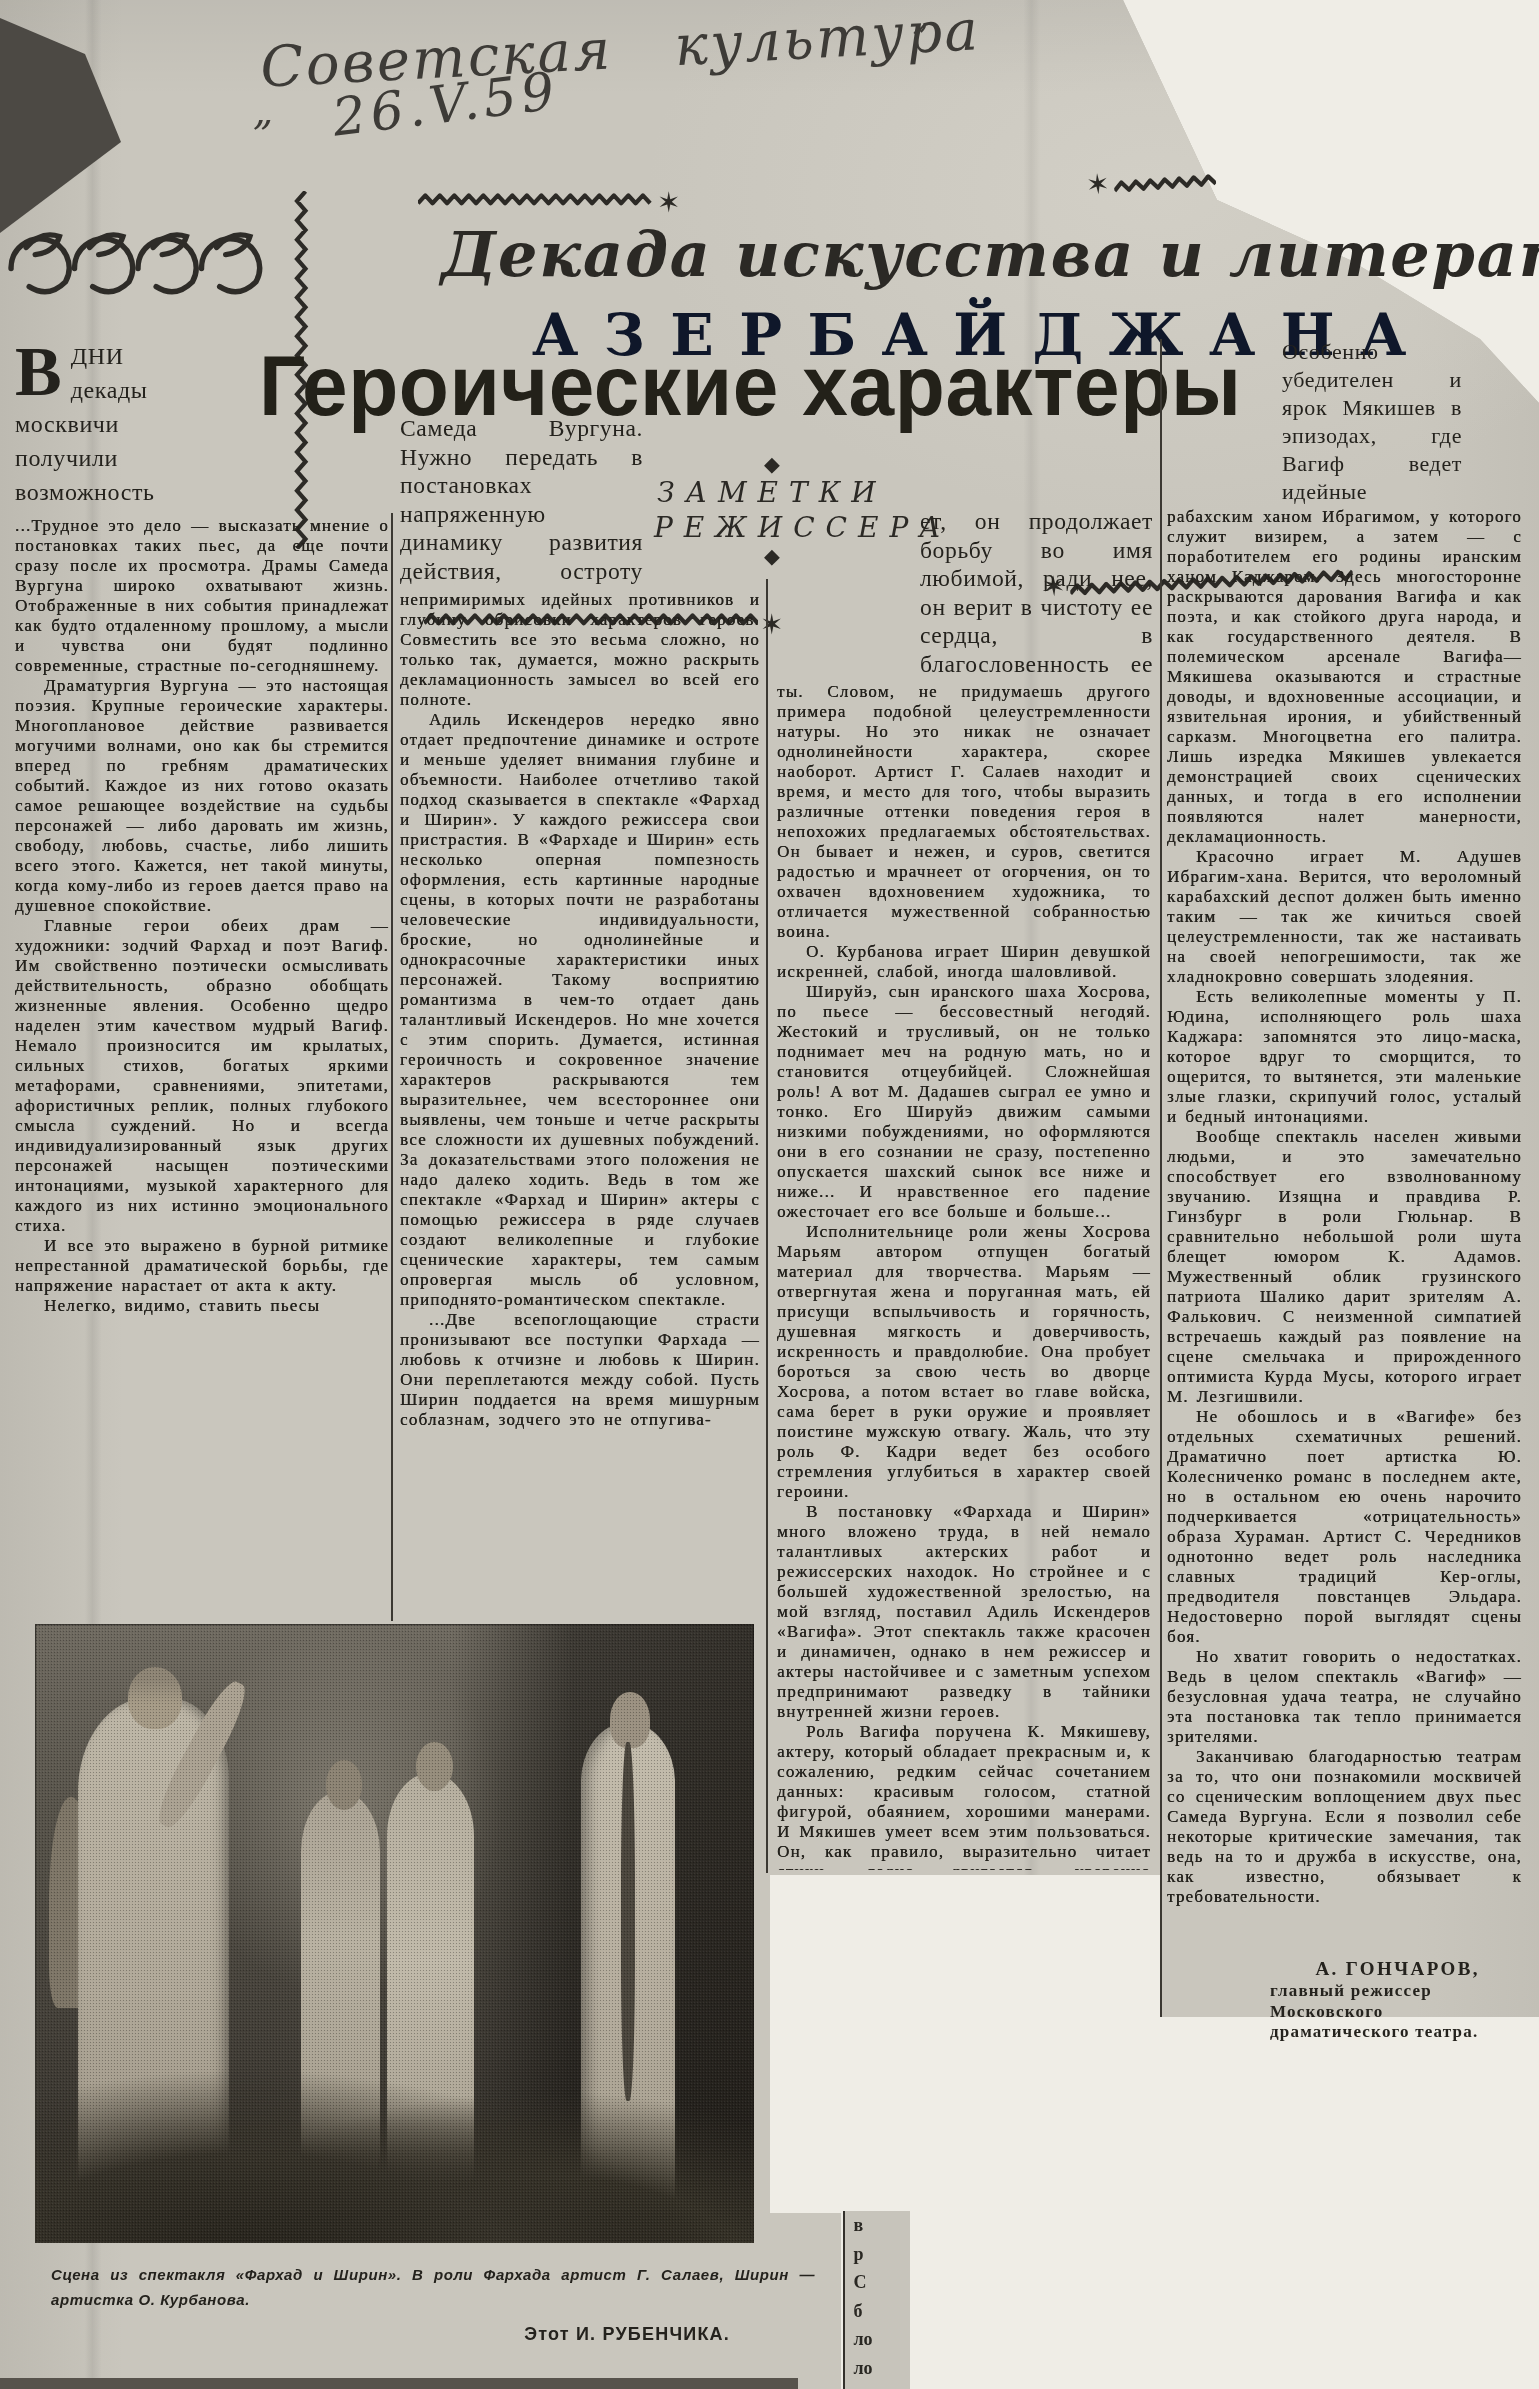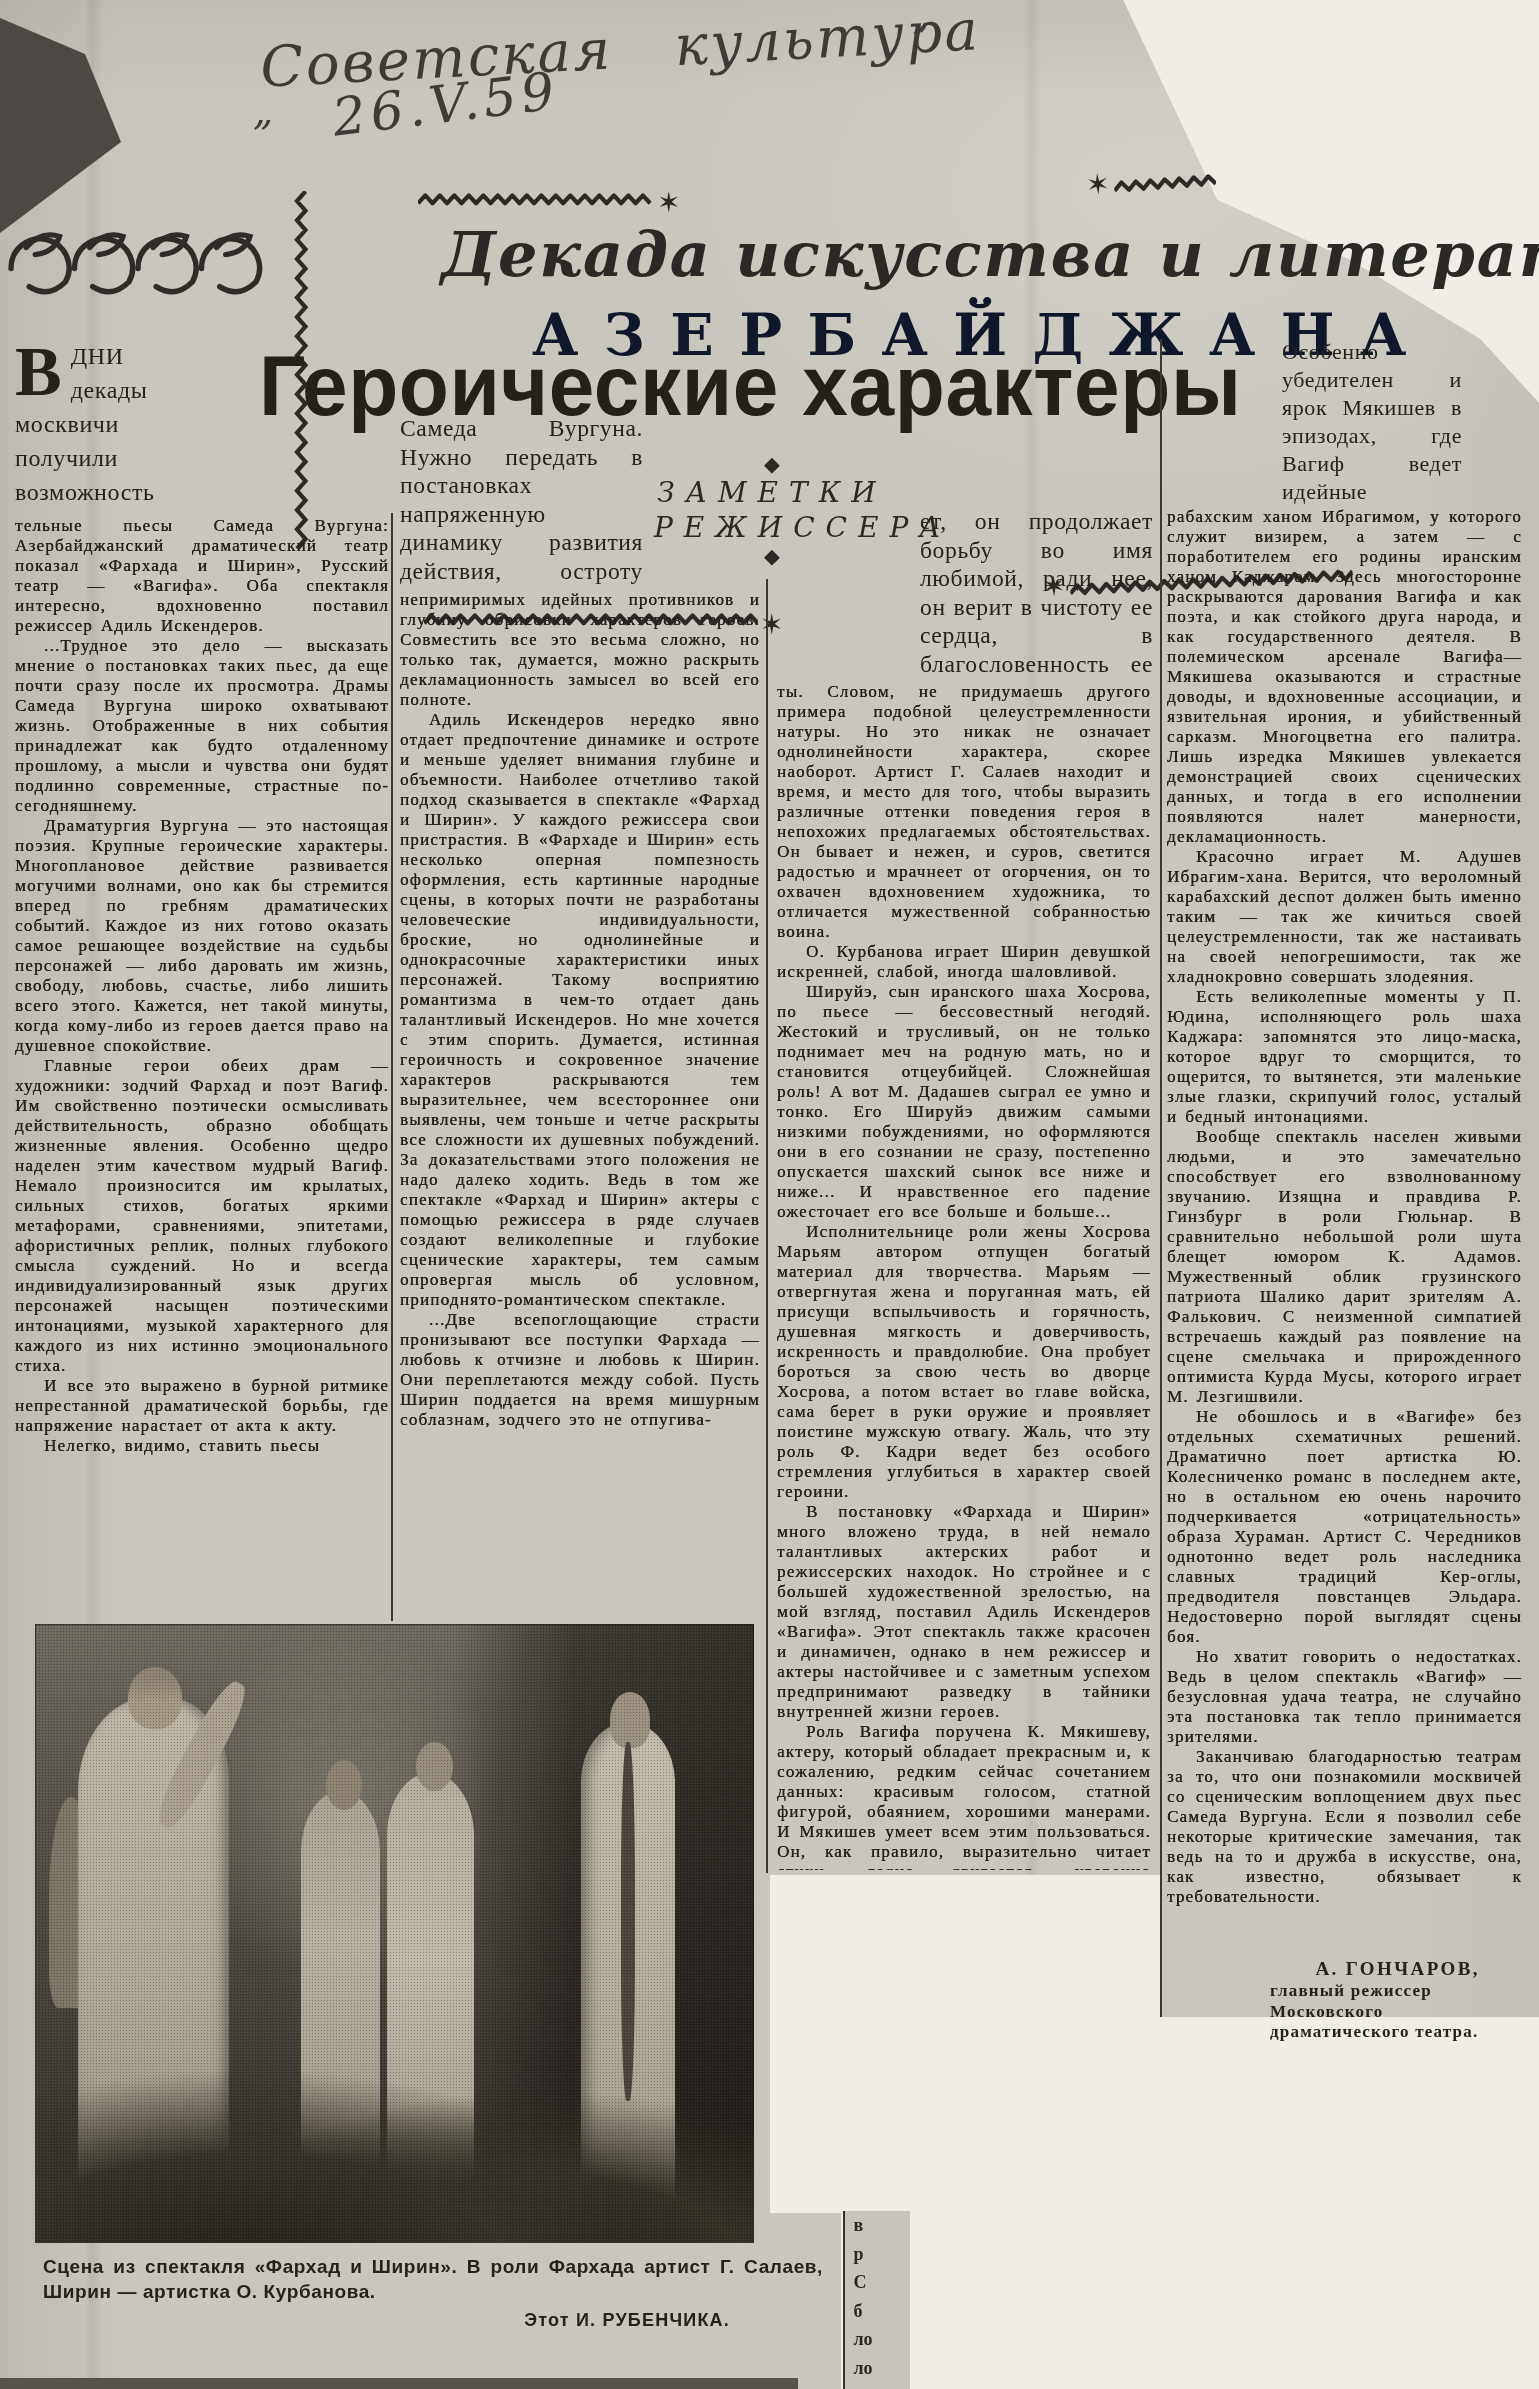--- a/index.html
+++ b/index.html
@@ -111,21 +111,21 @@
   .ph-shirin-head{left:80%;top:11%;width:5.6%;height:9%;border-radius:50% 50% 40% 40%;
       background:#9a9080;}
   .ph-shirin-trim{left:81.5%;top:19%;width:2%;height:58%;background:#4a453c;border-radius:40%;}
   .ph-dither{left:0;top:0;width:100%;height:100%;
       background-image:radial-gradient(rgba(0,0,0,.28) 0.6px, rgba(0,0,0,0) 1px),
                        radial-gradient(rgba(255,255,255,.10) 0.6px, rgba(0,0,0,0) 1px);
       background-size:3px 3px, 3px 3px;background-position:0 0, 1.2px 1.8px;}
   
   .caption{position:absolute;left:39px;top:2250px;width:788px;color:#24221d;
       font-family:"Liberation Sans",sans-serif;font-weight:bold;}
-  .caption .cap{font-size:19px;line-height:25px;text-align:justify;margin:4px;letter-spacing:0.6px;}
+  .caption .cap{font-size:15px;line-height:25px;text-align:justify;margin:12px;letter-spacing:0.6px;font-style:italic;}
   .caption .credit{font-size:18px;margin:6px 97px 0 0;text-align:right;letter-spacing:1.2px;}
 </style>
 </head>
 <body>
 
 <div id="page">
 
   <div class="paper"></div>
   <div class="corner-dark"></div>
 
@@ -180,21 +180,20 @@
   </div>
 
   <div class="vrule r1"></div>
   <div class="vrule r2"></div>
   <div class="vrule r3"></div>
 
   <div class="txt intro c1i">
     <span class="dropcap">В</span><span>ДНИ декады москвичи получили возможность увидеть на сцене две замеча-</span>
   </div>
   <div class="txt body c1b">
-      <p>тельные пьесы Самеда Вургуна: Азербайджанский драматический театр показал «Фархада и Ширин», Русский театр — «Вагифа». Оба спектакля интересно, вдохновенно поставил режиссер Адиль Искендеров.</p>
       <p>...Трудное это дело — высказать мнение о постановках таких пьес, да еще почти сразу после их просмотра. Драмы Самеда Вургуна широко охватывают жизнь. Отображенные в них события принадлежат как будто отдаленному прошлому, а мысли и чувства они будят подлинно современные, страстные по-сегодняшнему.</p>
       <p>Драматургия Вургуна — это настоящая поэзия. Крупные героические характеры. Многоплановое действие развивается могучими волнами, оно как бы стремится вперед по гребням драматических событий. Каждое из них готово оказать самое решающее воздействие на судьбы персонажей — либо даровать им жизнь, свободу, любовь, счастье, либо лишить всего этого. Кажется, нет такой минуты, когда кому-либо из героев дается право на душевное спокойствие.</p>
       <p>Главные герои обеих драм — художники: зодчий Фархад и поэт Вагиф. Им свойственно поэтически осмысливать действительность, образно обобщать жизненные явления. Особенно щедро наделен этим качеством мудрый Вагиф. Немало произносится им крылатых, сильных стихов, богатых яркими метафорами, сравнениями, эпитетами, афористичных реплик, полных глубокого смысла суждений. Но и всегда индивидуализированный язык других персонажей насыщен поэтическими интонациями, музыкой характерного для каждого из них истинно эмоционального стиха.</p>
       <p>И все это выражено в бурной ритмике непрестанной драматической борьбы, где напряжение нарастает от акта к акту.</p>
       <p>Нелегко, видимо, ставить пьесы</p>
     </div>
 
   <div class="txt intro2 c2i">
     <span>Самеда Вургуна. Нужно передать в постановках напряженную динамику развития действия, остроту поединков</span>
   </div>

